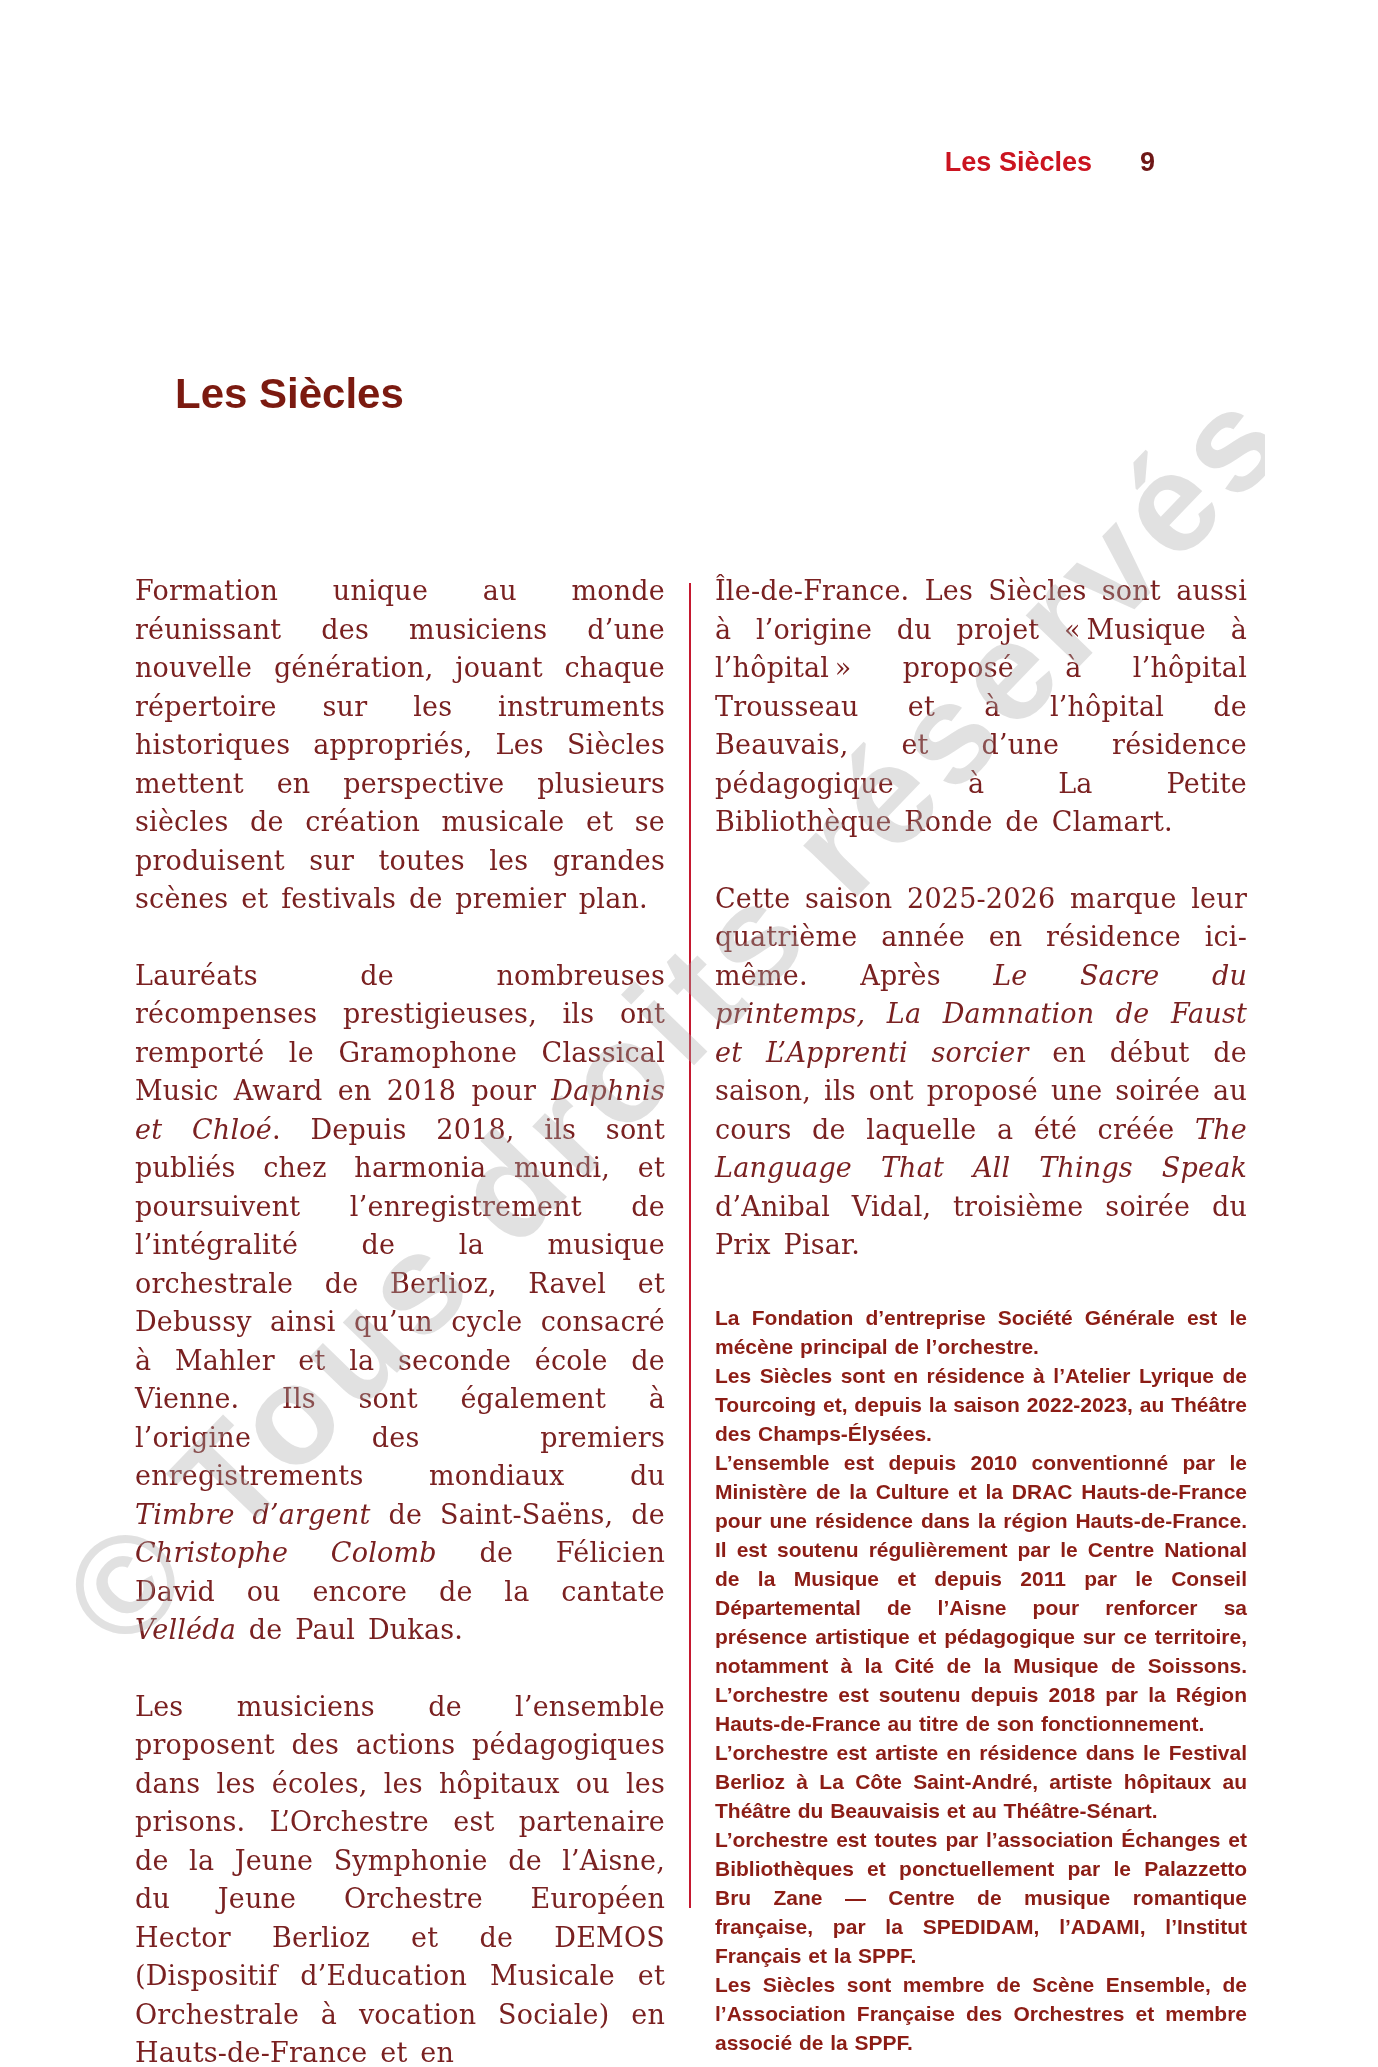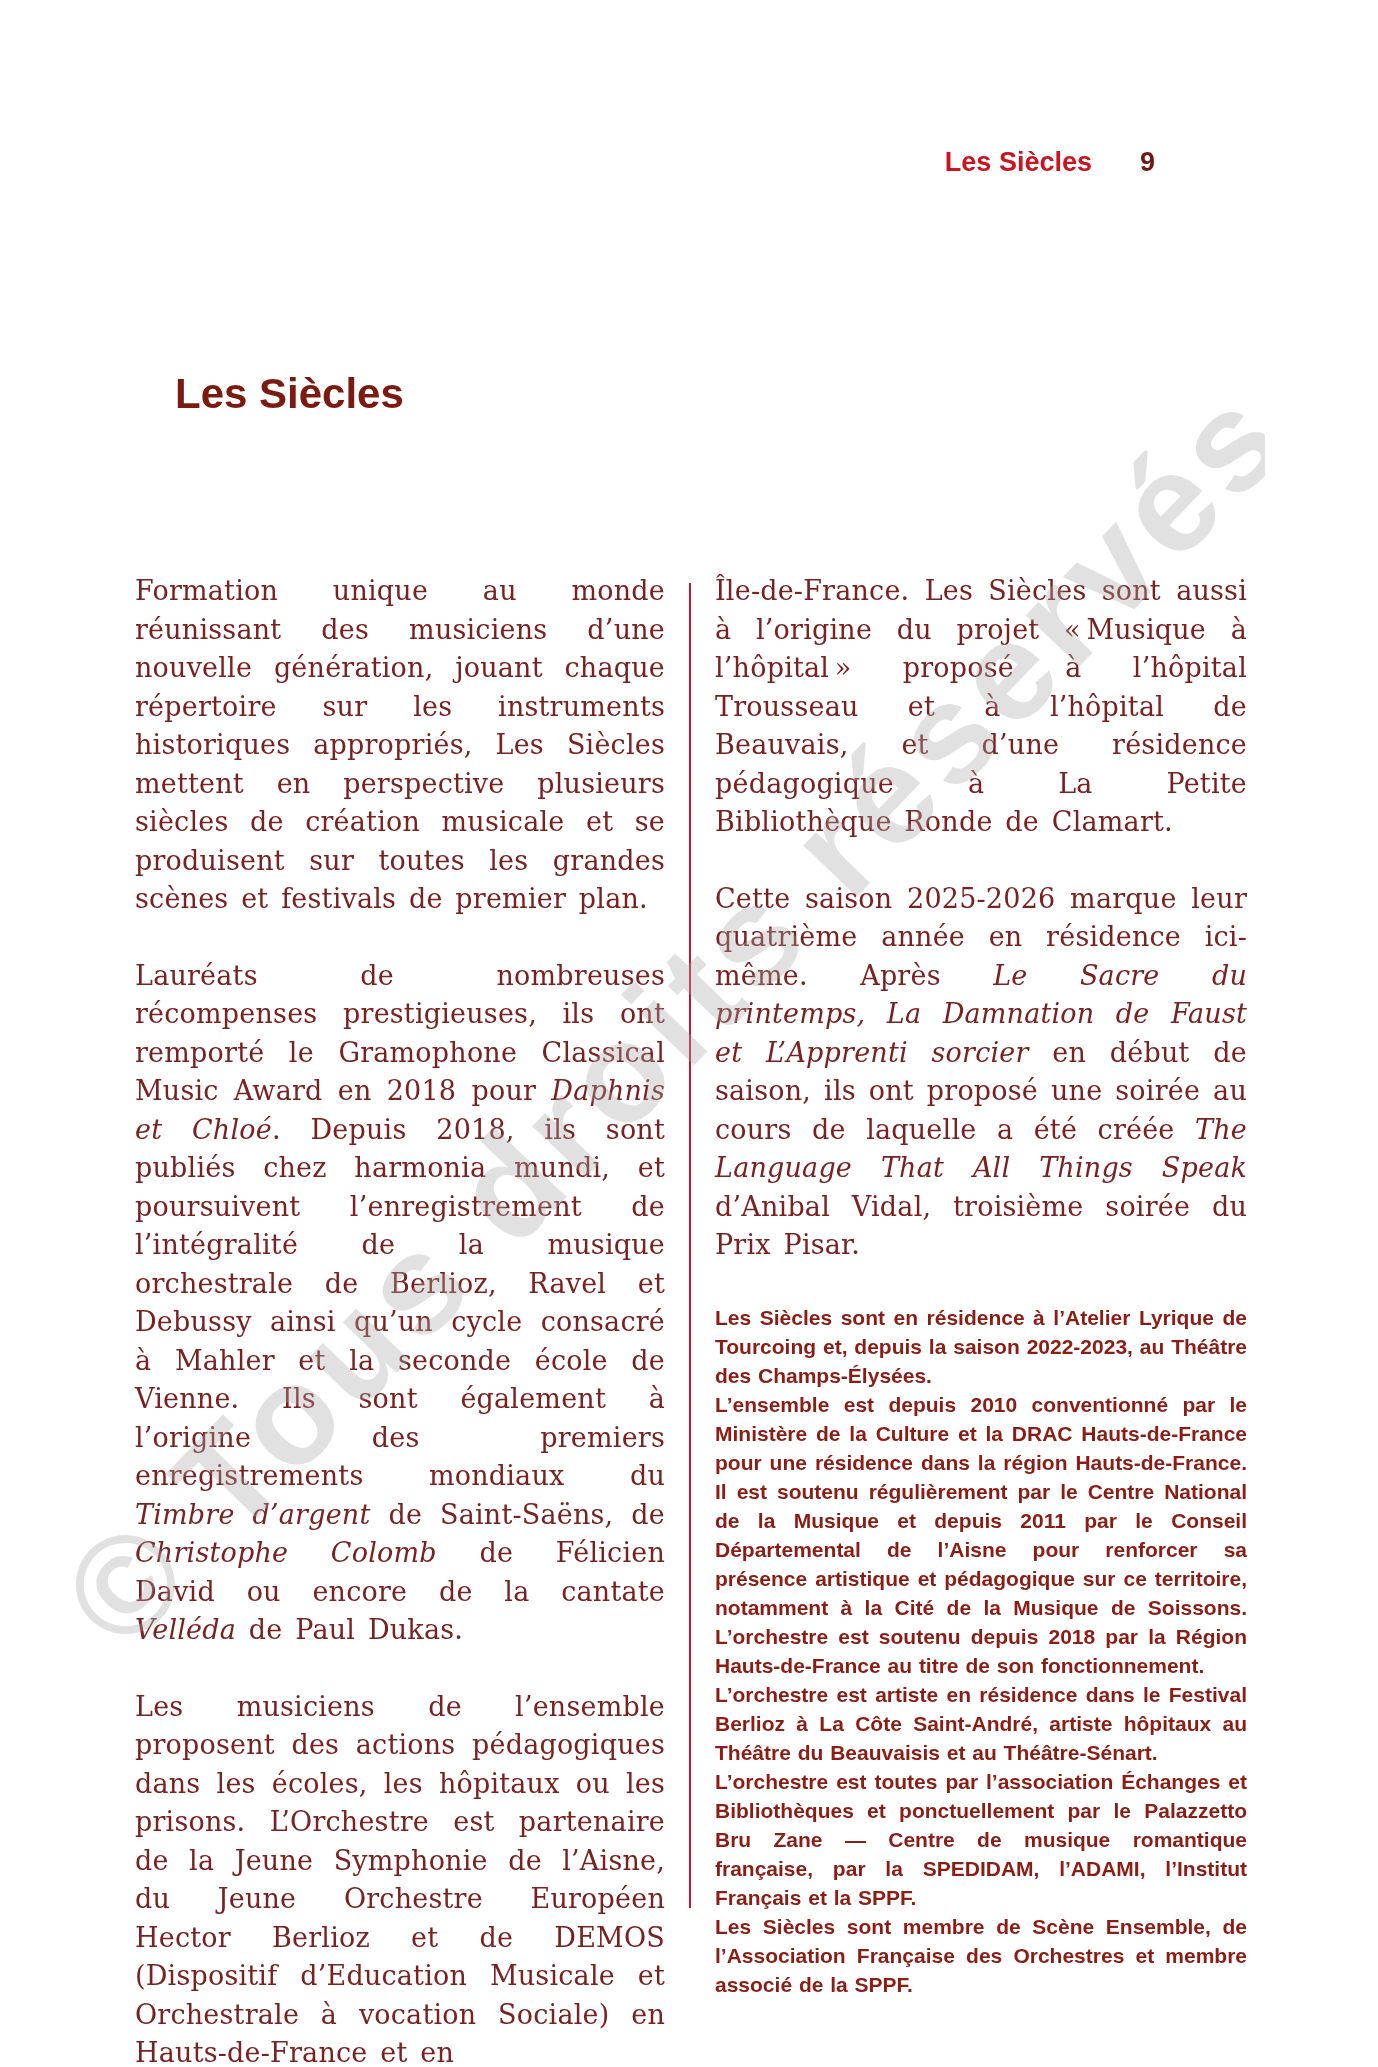--- a/index.html
+++ b/index.html
@@ -92,20 +92,21 @@
     <p><span>Lauréats de nombreuses récompenses prestigieuses, ils ont remporté le Gramophone Classical Music Award en 2018 pour </span><em>Daphnis et Chloé</em><span>. Depuis 2018, ils sont publiés chez harmonia mundi, et poursuivent l’enregistrement de l’intégralité de la musique orchestrale de Berlioz, Ravel et Debussy ainsi qu’un cycle consacré à Mahler et la seconde école de Vienne. Ils sont également à l’origine des premiers enregistrements mondiaux du </span><em>Timbre d’argent</em><span> de Saint-Saëns, de </span><em>Christophe Colomb</em><span> de Félicien David ou encore de la cantate </span><em>Velléda</em><span> de Paul Dukas.</span></p>
     <p><span>Les musiciens de l’ensemble proposent des actions pédagogiques dans les écoles, les hôpitaux ou les prisons. L’Orchestre est partenaire de la Jeune Symphonie de l’Aisne, du Jeune Orchestre Européen Hector Berlioz et de DEMOS (Dispositif d’Education Musicale et Orchestrale à vocation Sociale) en Hauts-de-France et en</span></p>
   </div>
 
   <div class="divider"></div>
 
   <div class="col col-right">
     <p><span>Île-de-France. Les Siècles sont aussi à l’origine du projet « Musique à l’hôpital » proposé à l’hôpital Trousseau et à l’hôpital de Beauvais, et d’une résidence pédagogique à La Petite Bibliothèque Ronde de Clamart.</span></p>
     <p><span>Cette saison 2025-2026 marque leur quatrième année en résidence ici-même. Après </span><em>Le Sacre du printemps, La Damnation de Faust et L’Apprenti sorcier</em><span> en début de saison, ils ont proposé une soirée au cours de laquelle a été créée </span><em>The Language That All Things Speak</em><span> d’Anibal Vidal, troisième soirée du Prix Pisar.</span></p>
     <div class="notes">
+      <p>La Fondation d’entreprise Société Générale est le mécène principal de l’orchestre.</p>
       <p>Les Siècles sont en résidence à l’Atelier Lyrique de Tourcoing et, depuis la saison 2022-2023, au Théâtre des Champs-Élysées.</p>
       <p>L’ensemble est depuis 2010 conventionné par le Ministère de la Culture et la DRAC Hauts-de-France pour une résidence dans la région Hauts-de-France. Il est soutenu régulièrement par le Centre National de la Musique et depuis 2011 par le Conseil Départemental de l’Aisne pour renforcer sa présence artistique et pédagogique sur ce territoire, notamment à la Cité de la Musique de Soissons. L’orchestre est soutenu depuis 2018 par la Région Hauts-de-France au titre de son fonctionnement.</p>
       <p>L’orchestre est artiste en résidence dans le Festival Berlioz à La Côte Saint-André, artiste hôpitaux au Théâtre du Beauvaisis et au Théâtre-Sénart.</p>
       <p>L’orchestre est toutes par l’association Échanges et Bibliothèques et ponctuellement par le Palazzetto Bru Zane — Centre de musique romantique française, par la SPEDIDAM, l’ADAMI, l’Institut Français et la SPPF.</p>
       <p>Les Siècles sont membre de Scène Ensemble, de l’Association Française des Orchestres et membre associé de la SPPF.</p>
     </div>
   </div>
 
   <div class="watermark">© Tous droits réservés</div>
 

